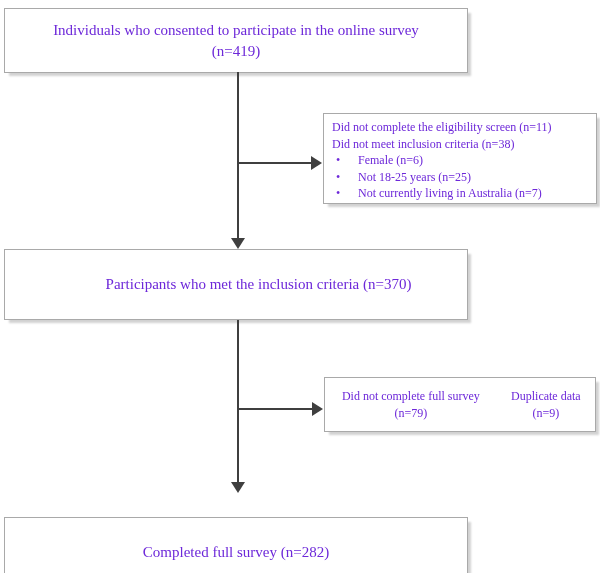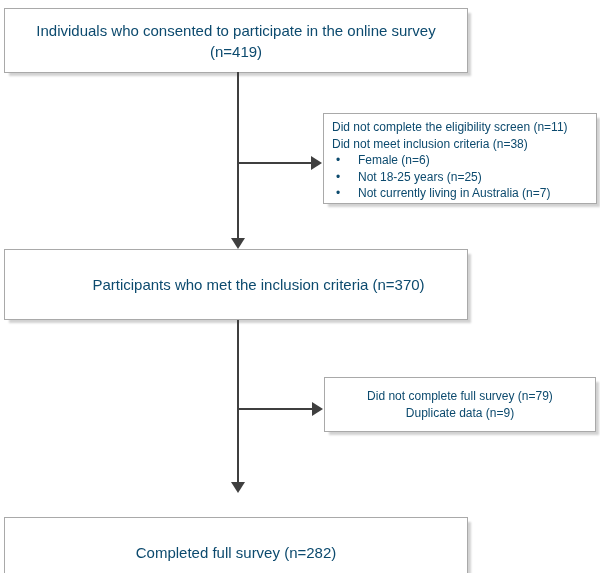--- a/index.html
+++ b/index.html
@@ -5,22 +5,22 @@
   html, body {
     margin: 0;
     padding: 0;
     background: #ffffff;
   }
   #stage {
     position: relative;
     width: 600px;
     height: 573px;
     background: #ffffff;
-    font-family: Liberation Sans, sans-serif;
-    color: #0c4a6e;
+    font-family: Liberation Serif, serif;
+    color: #6d28d9;
     overflow: hidden;
   }
   .flowbox {
     position: absolute;
     background: #ffffff;
     border: 1px solid #a9a9a9;
     box-shadow: 4px 4px 2px -1px rgba(0,0,0,0.18);
     box-sizing: border-box;
   }
   .flowbox.center {
@@ -31,21 +31,21 @@
     text-align: center;
     font-size: 15px;
     line-height: 1.4;
   }
   #box-consented   { left: 4px;   top: 8px;   width: 464px; height: 65px; }
   #box-exclusion1  { left: 323px; top: 113px; width: 274px; height: 91px;
                      font-size: 12px; line-height: 16.5px; padding: 5px 4px 0 8px; }
   #box-met         { left: 4px;   top: 249px; width: 464px; height: 71px; padding-left: 45px; }
   #box-exclusion2  { left: 324px; top: 377px; width: 272px; height: 55px;
                      font-size: 12px; line-height: 17px;
-                     display: flex; flex-direction: column; align-items: center;
+                     display: flex; flex-direction: row; align-items: center;
                      justify-content: center; text-align: center; }
   #box-completed   { left: 4px;   top: 494px; width: 464px; height: 71px; margin-top: 23px; }
 
   .excl-line { white-space: nowrap; }
   .bullet-row { white-space: nowrap; }
   .bullet-glyph {
     display: inline-block;
     width: 26px;
     padding-left: 4px;
     box-sizing: border-box;

